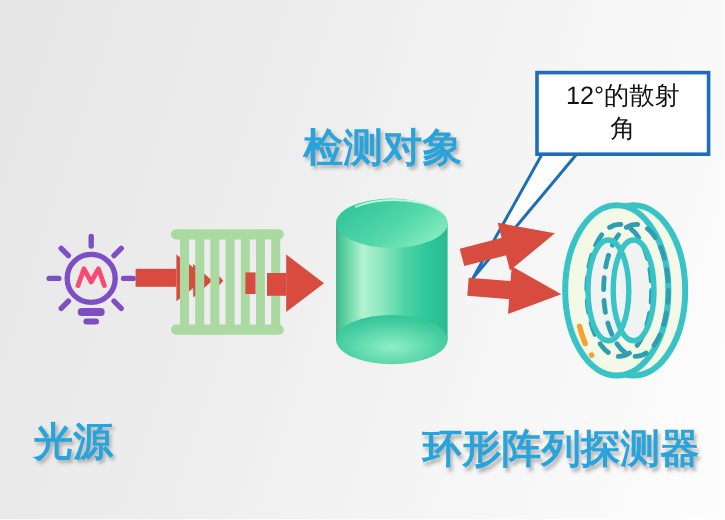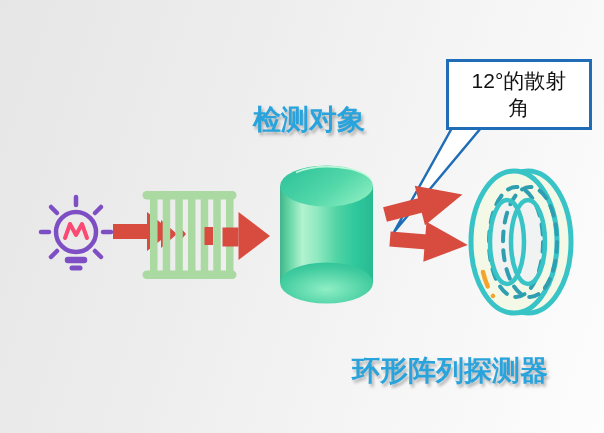--- a/index.html
+++ b/index.html
@@ -33,21 +33,21 @@
   .hole-fill{fill:#f0f3f1;stroke:none;}
   .hole-stroke{fill:none;stroke:var(--ring-teal);stroke-width:4.5;}
   .ring-dash{fill:none;stroke:var(--ring-dash-teal);stroke-width:4;stroke-dasharray:10 9;stroke-linecap:round;}
   .orange-dash{fill:none;stroke:var(--detector-orange);stroke-width:4.5;stroke-dasharray:15 11;stroke-linecap:round;}
   .cyl-top-rim{fill:none;stroke:#c8fbdf;stroke-width:1.6;opacity:.9;}
   
   .lbl{
     position:absolute;
     color:var(--label-blue);
     font-weight:bold;
-    font-size:28px;
+    font-size:33px;
     white-space:nowrap;
     text-shadow:2px 3px 3px rgba(100,100,100,.45);
     text-align:right;
   }
   .lbl-source{left:28px;top:346px;}
   .lbl-grating{left:153px;top:297px;}
   .lbl-object{left:253px;top:101px;}
   .lbl-detector{left:352px;top:352px;font-family:Liberation Serif, serif;}
   .callout{
     position:absolute;
@@ -157,14 +157,15 @@
       <ellipse class="ring-dash" cx="530" cy="242" rx="27" ry="55"></ellipse>
       <ellipse class="hole-stroke" cx="528" cy="242" rx="17" ry="42"></ellipse>
       <ellipse class="hole-stroke" cx="507" cy="242" rx="17" ry="42"></ellipse>
       <path class="orange-dash" d="M 483,272 A 36 62 0 0 0 493,296"></path>
     </g>
   </svg>
 
   <div class="callout">12°的散射角</div>
 
   <div class="lbl lbl-object">检测对象</div>
+  <div class="lbl lbl-source">光源</div>
   <div class="lbl lbl-detector">环形阵列探测器</div>
 </div>
 
 </body></html>

